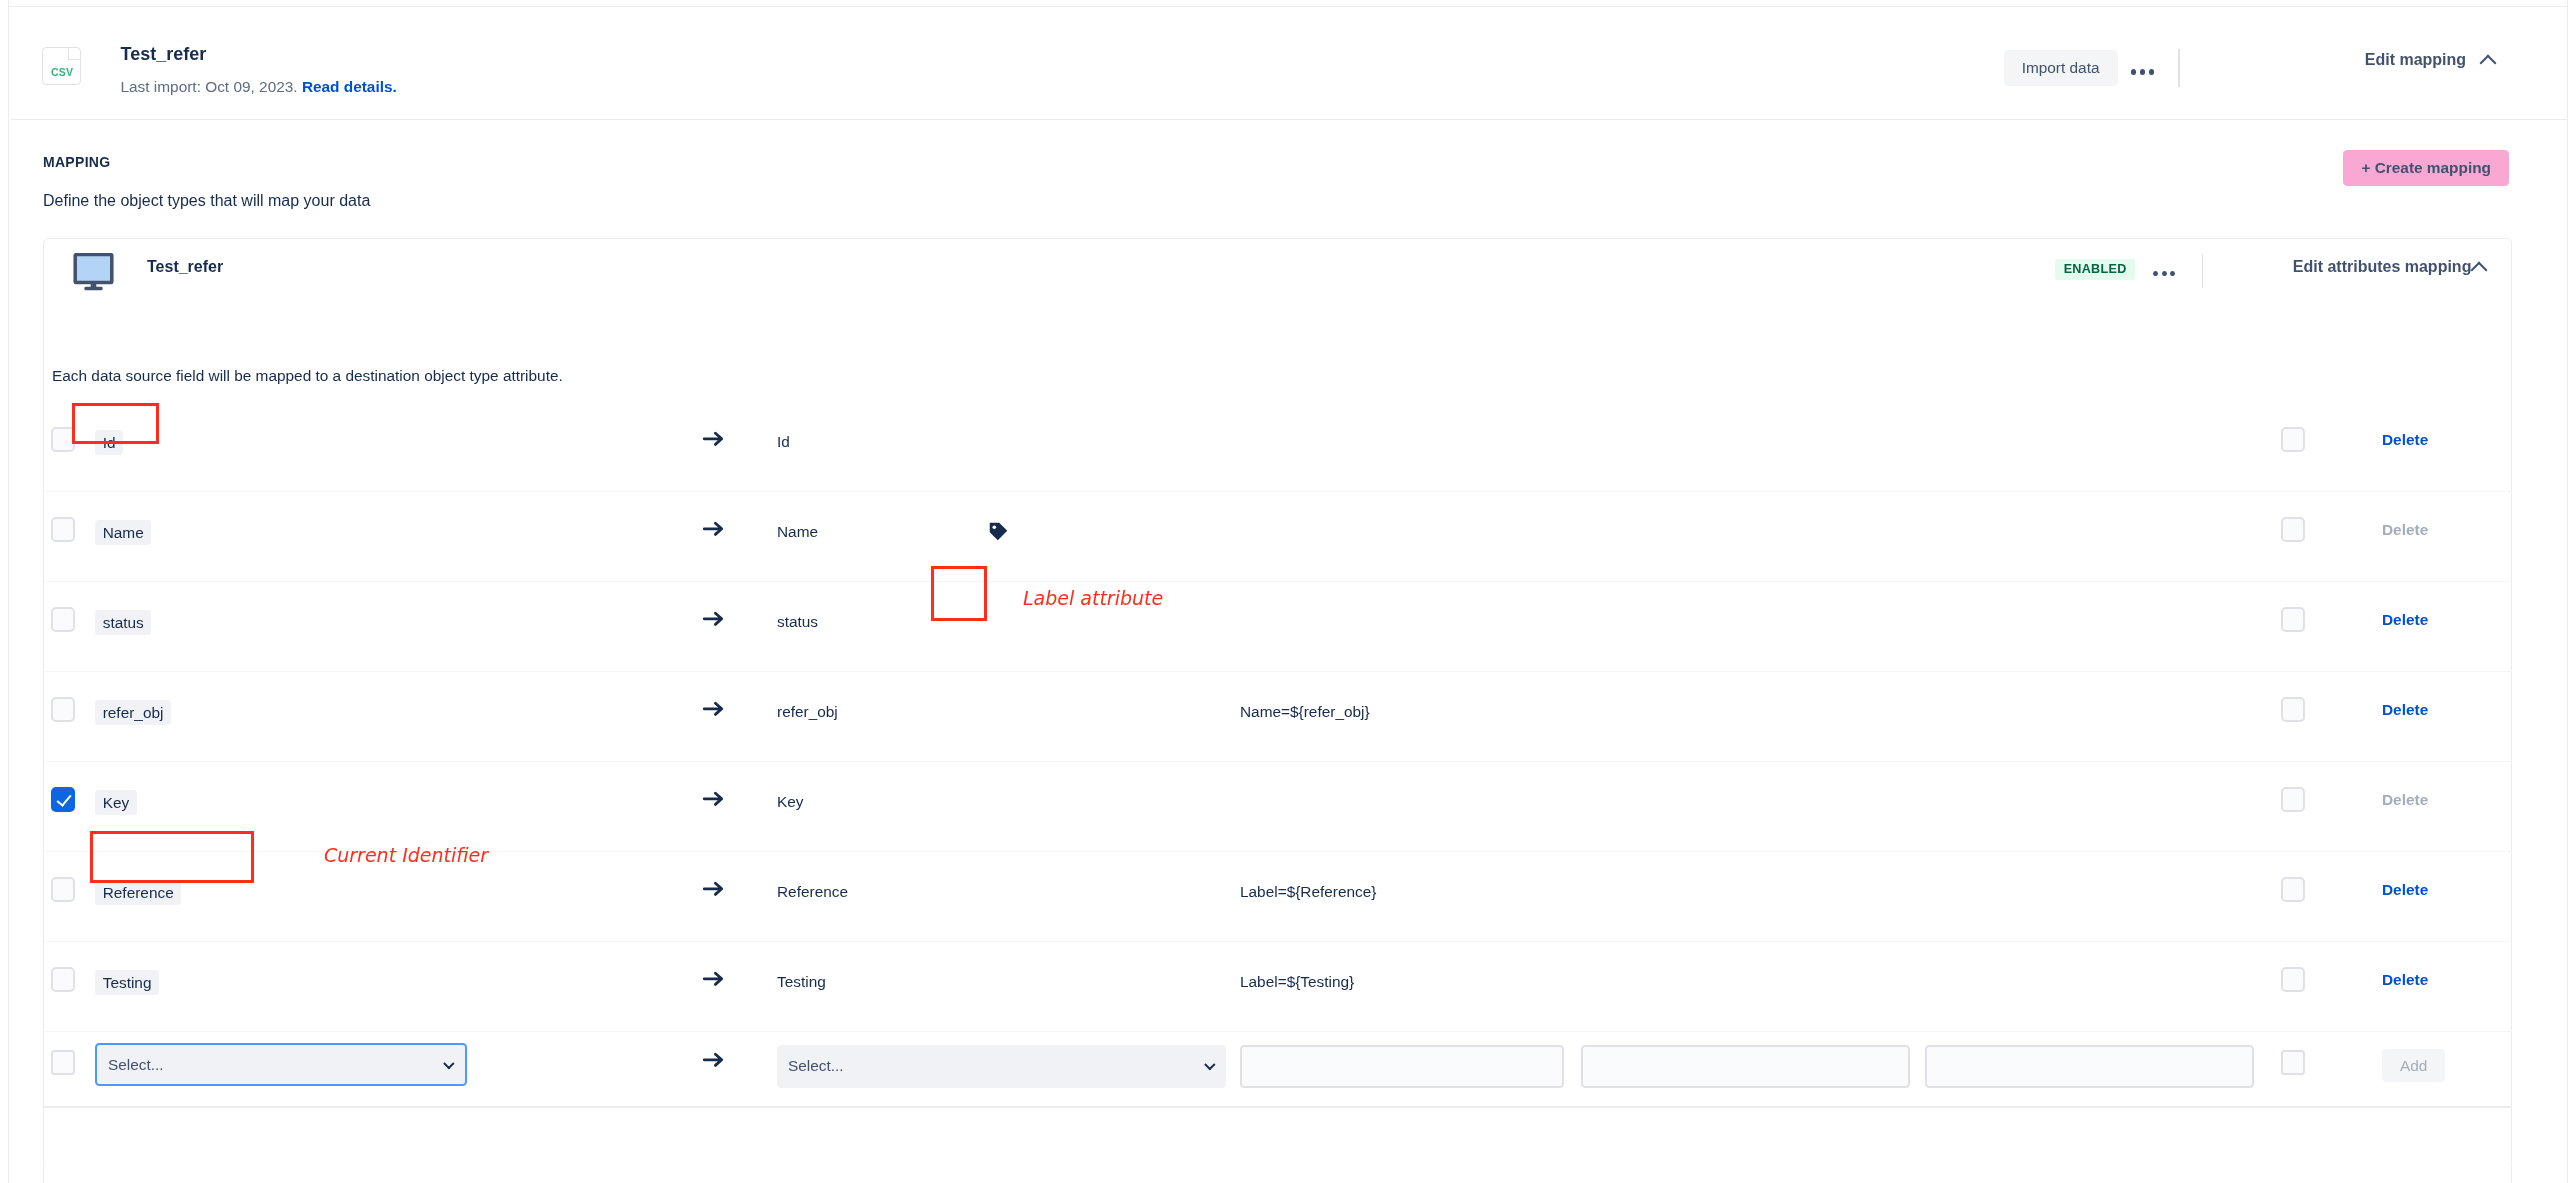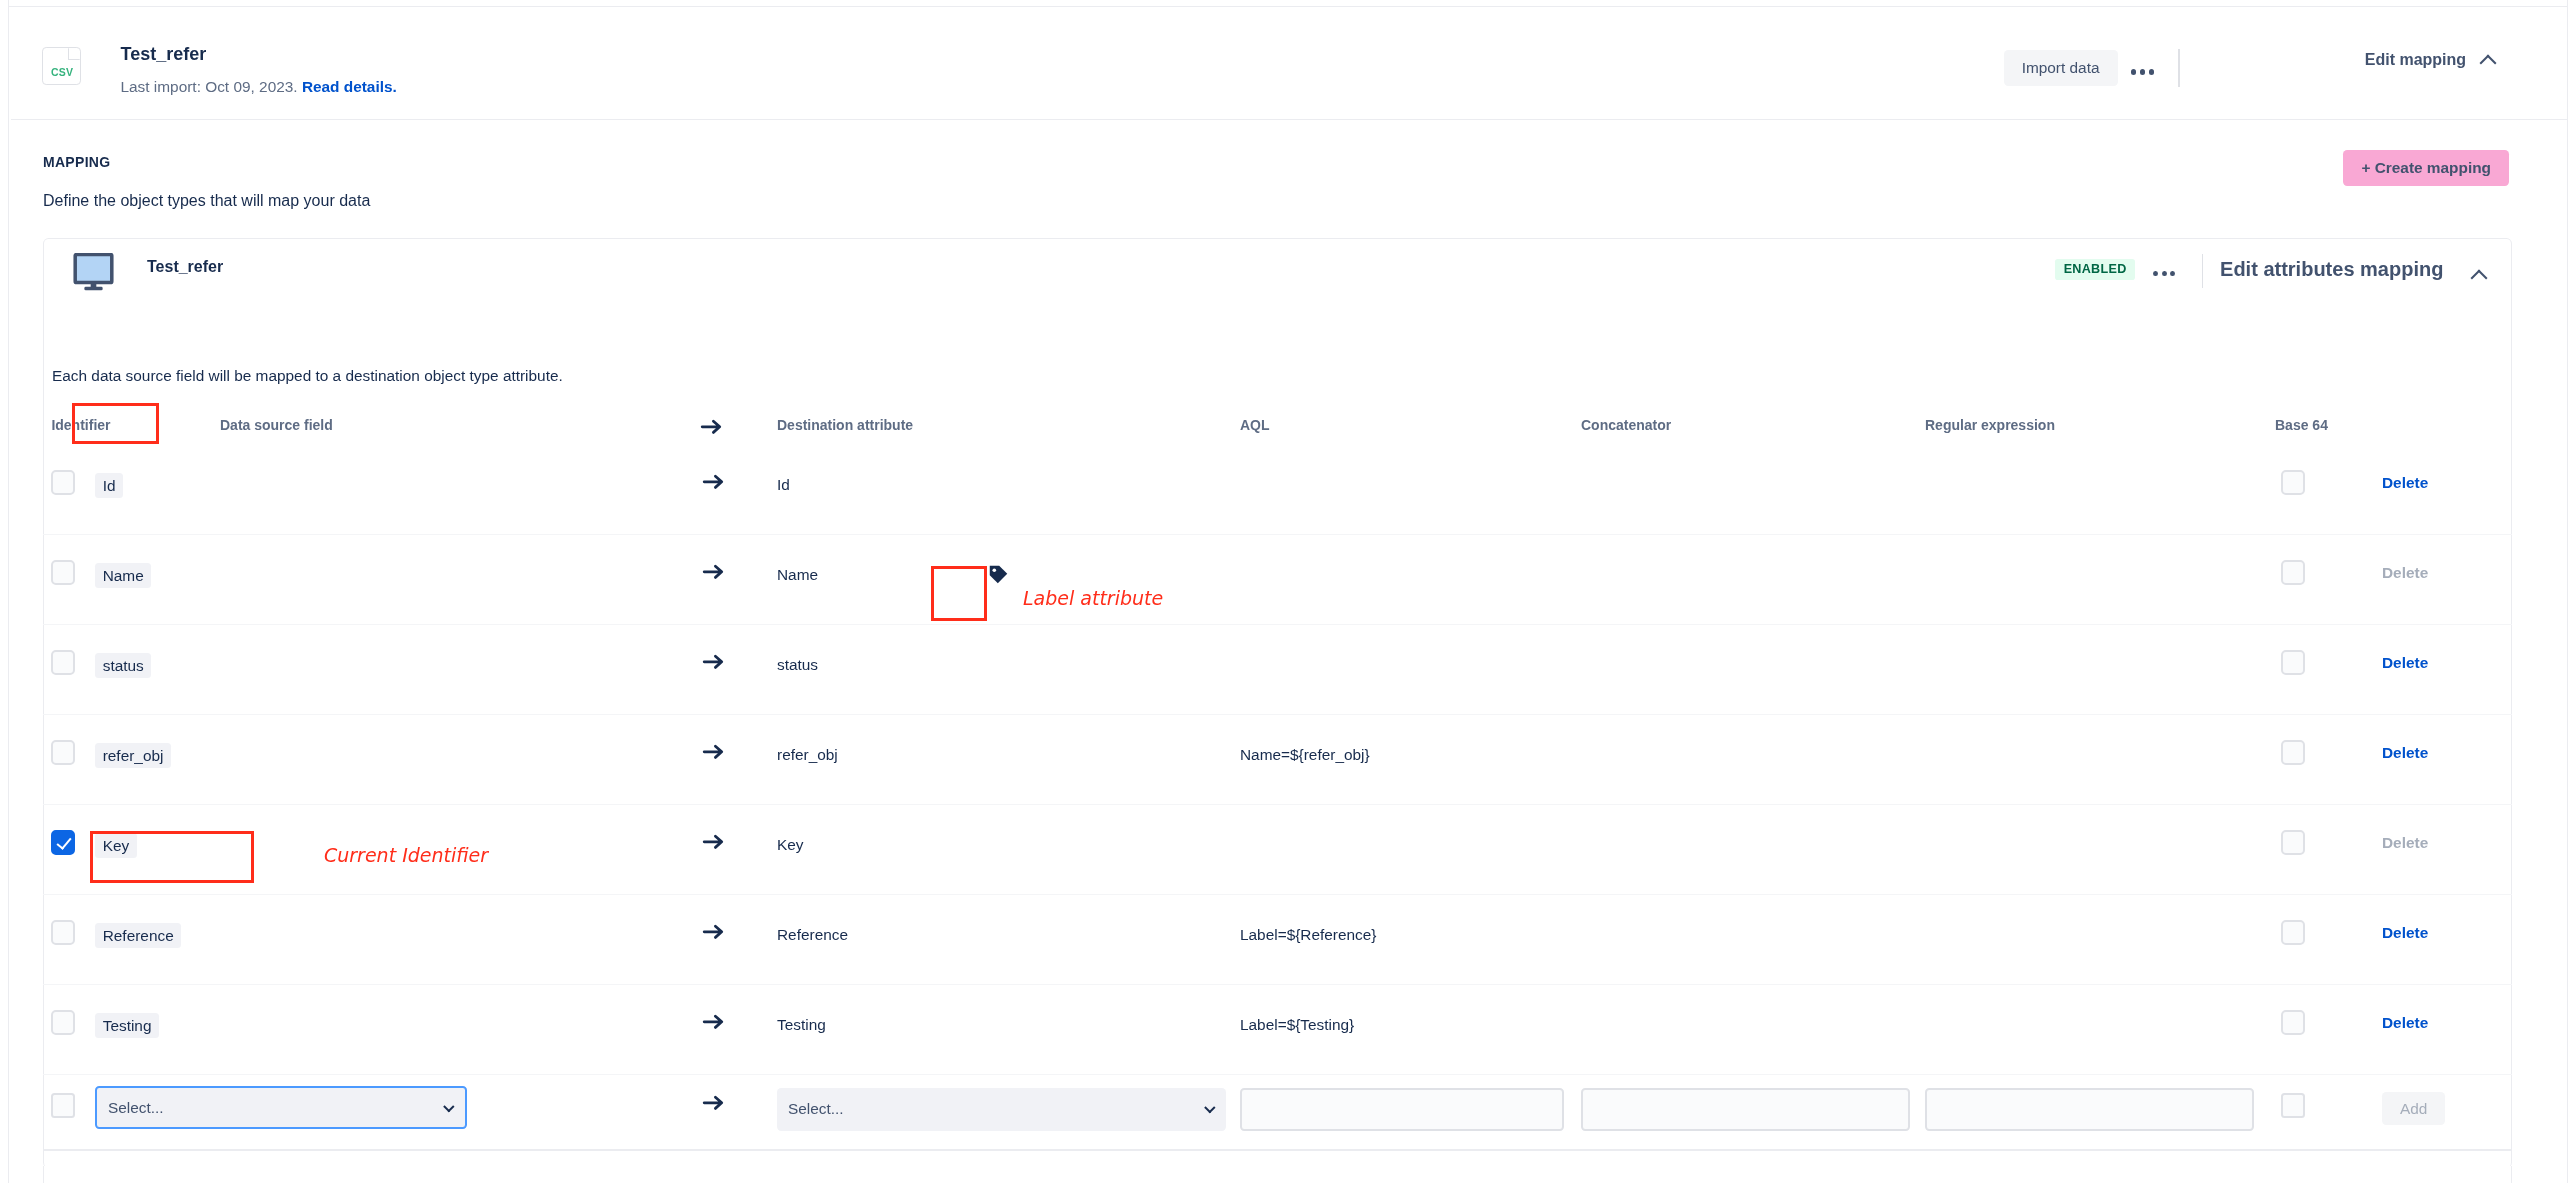--- a/index.html
+++ b/index.html
@@ -157,23 +157,23 @@
     cursor: pointer;
   }
   .mc-dots span { width: 5.6px; height: 5.6px; border-radius: 50%; background: #42526e; display:block;}
   .mc-divider {
     position: absolute; right: 308px; top: 15.4px;
     width: 1.4px; height: 34px; background: #dfe1e6;
   }
   .btn-editattrs {
     position: absolute; right: 19.6px; top: 18px;
     background: transparent; border: none;
-    font-size: 20px; font-weight: 700; color: #42526e;
-    font-family: "Liberation Sans", sans-serif;
-    cursor: pointer; display: flex; align-items: flex-end; gap: 30px;
+    font-size: 16px; font-weight: 700; color: #42526e;
+    font-family: "Liberation Sans", sans-serif;
+    cursor: pointer; display: flex; align-items: center; gap: 2px;
     white-space: nowrap;
   }
 
   .mc-desc {
     position: absolute; left: 52px; top: 367px;
     font-size: 15.4px; color: #172b4d;
   }
 
   
   .tbl { position: absolute; left: 43px; top: 402px; width: 2469px; }
@@ -371,34 +371,20 @@
         <span>Edit attributes mapping</span>
         <span class="chev-up"></span>
       </button>
     </div>
   </div>
 
   <div class="mc-desc">Each data source field will be mapped to a destination object type attribute.</div>
 
   <div class="tbl">
 
-    <div class="trow head">
-      <div class="cell th c-ident">Identifier</div>
-      <div class="cell th c-source">Data source field</div>
-      <div class="cell th c-arrow">
-        <svg class="arrow-ico" viewBox="0 0 34 28">
-          <path d="M3 14 H27 M19 6 L28 14 L19 22" stroke="#172b4d" stroke-width="4" fill="none" stroke-linecap="round" stroke-linejoin="round"></path>
-        </svg>
-      </div>
-      <div class="cell th c-dest">Destination attribute</div>
-      <div class="cell th c-aql">AQL</div>
-      <div class="cell th c-conc">Concatenator</div>
-      <div class="cell th c-regex">Regular expression</div>
-      <div class="cell th c-b64">Base 64</div>
-    </div>
 
     <div id="rows-container">
         <div class="trow body">
           <div class="cell c-ident" style="top:25px; left:8.4px;"><span class="cbx"></span></div>
           <div class="cell c-source" style="top:28px;"><span class="chip">Id</span></div>
           <div class="cell c-arrow" style="top:26.6px;">
             <svg class="arrow-ico" viewBox="0 0 34 28">
               <path d="M3 14 H27 M19 6 L28 14 L19 22" stroke="#172b4d" stroke-width="4" fill="none" stroke-linecap="round" stroke-linejoin="round"></path>
             </svg>
           </div>

